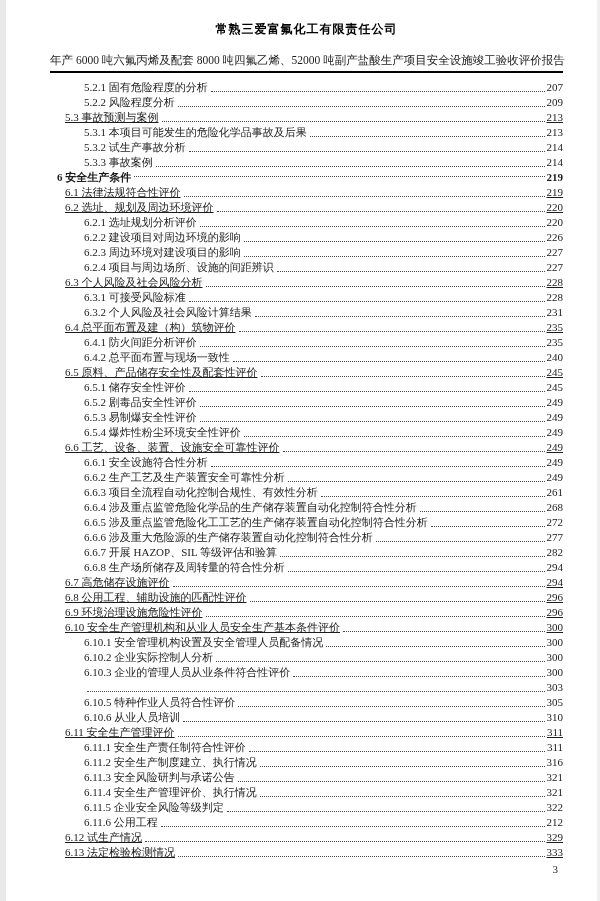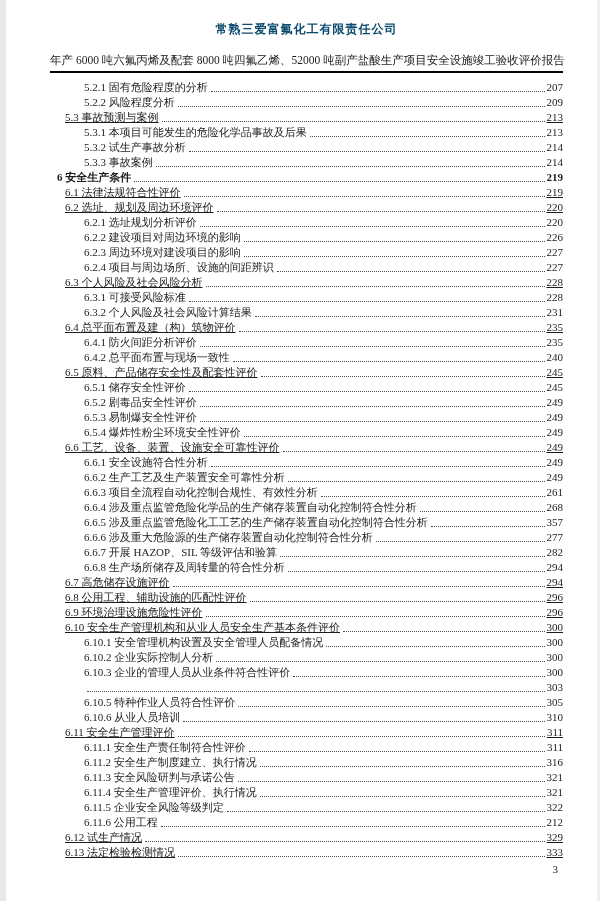--- a/index.html
+++ b/index.html
@@ -29,38 +29,38 @@
     height:15px; font-size:11px; line-height:15px;
   }
   .toc-label { white-space:nowrap; flex:0 1 auto; overflow:hidden; }
   .leader {
     flex:1 1 auto; min-width:6px;
     border-bottom:1.5px dotted #4a4a4a;
     margin:0 2px 3px 3px;
   }
   .toc-page { white-space:nowrap; flex:0 0 auto; }
 
-  .lv1 { padding-left:7px; }
+  .lv1 { padding-left:7px;align-items:center; }
   .lv2 { padding-left:15px;text-decoration:underline; }
   .lv3 { padding-left:34px; }
   .bold { font-weight:bold; }
 
   .footer-page-number {
     position:absolute; top:862px; right:42px;
     font-size:11px; line-height:15px;
   }
 </style>
 </head>
 <body>
 
 <div class="page-edge left"></div>
 <div class="page-edge right"></div>
 
 <div class="content">
-  <div class="company" style="color: #0c4a6e;">常熟三爱富氟化工有限责任公司</div>
+  <div class="company" style="color: #000000;">常熟三爱富氟化工有限责任公司</div>
   <div class="report-title">年产 6000 吨六氟丙烯及配套 8000 吨四氟乙烯、52000 吨副产盐酸生产项目安全设施竣工验收评价报告</div>
   <div class="header-rule"></div>
 
   <div class="toc">
       <div class="toc-row lv3">
     <span class="toc-label">5.2.1 固有危险程度的分析</span>
     <span class="leader"></span>
     <span class="toc-page">207</span>
   </div>
       <div class="toc-row lv3">
@@ -199,21 +199,21 @@
     <span class="toc-page">261</span>
   </div>
       <div class="toc-row lv3">
     <span class="toc-label">6.6.4 涉及重点监管危险化学品的生产储存装置自动化控制符合性分析</span>
     <span class="leader"></span>
     <span class="toc-page">268</span>
   </div>
       <div class="toc-row lv3">
     <span class="toc-label">6.6.5 涉及重点监管危险化工工艺的生产储存装置自动化控制符合性分析</span>
     <span class="leader"></span>
-    <span class="toc-page">357</span>
+    <span class="toc-page">272</span>
   </div>
       <div class="toc-row lv3">
     <span class="toc-label">6.6.6 涉及重大危险源的生产储存装置自动化控制符合性分析</span>
     <span class="leader"></span>
     <span class="toc-page">277</span>
   </div>
       <div class="toc-row lv3">
     <span class="toc-label">6.6.7 开展 HAZOP、SIL 等级评估和验算</span>
     <span class="leader"></span>
     <span class="toc-page">282</span>

